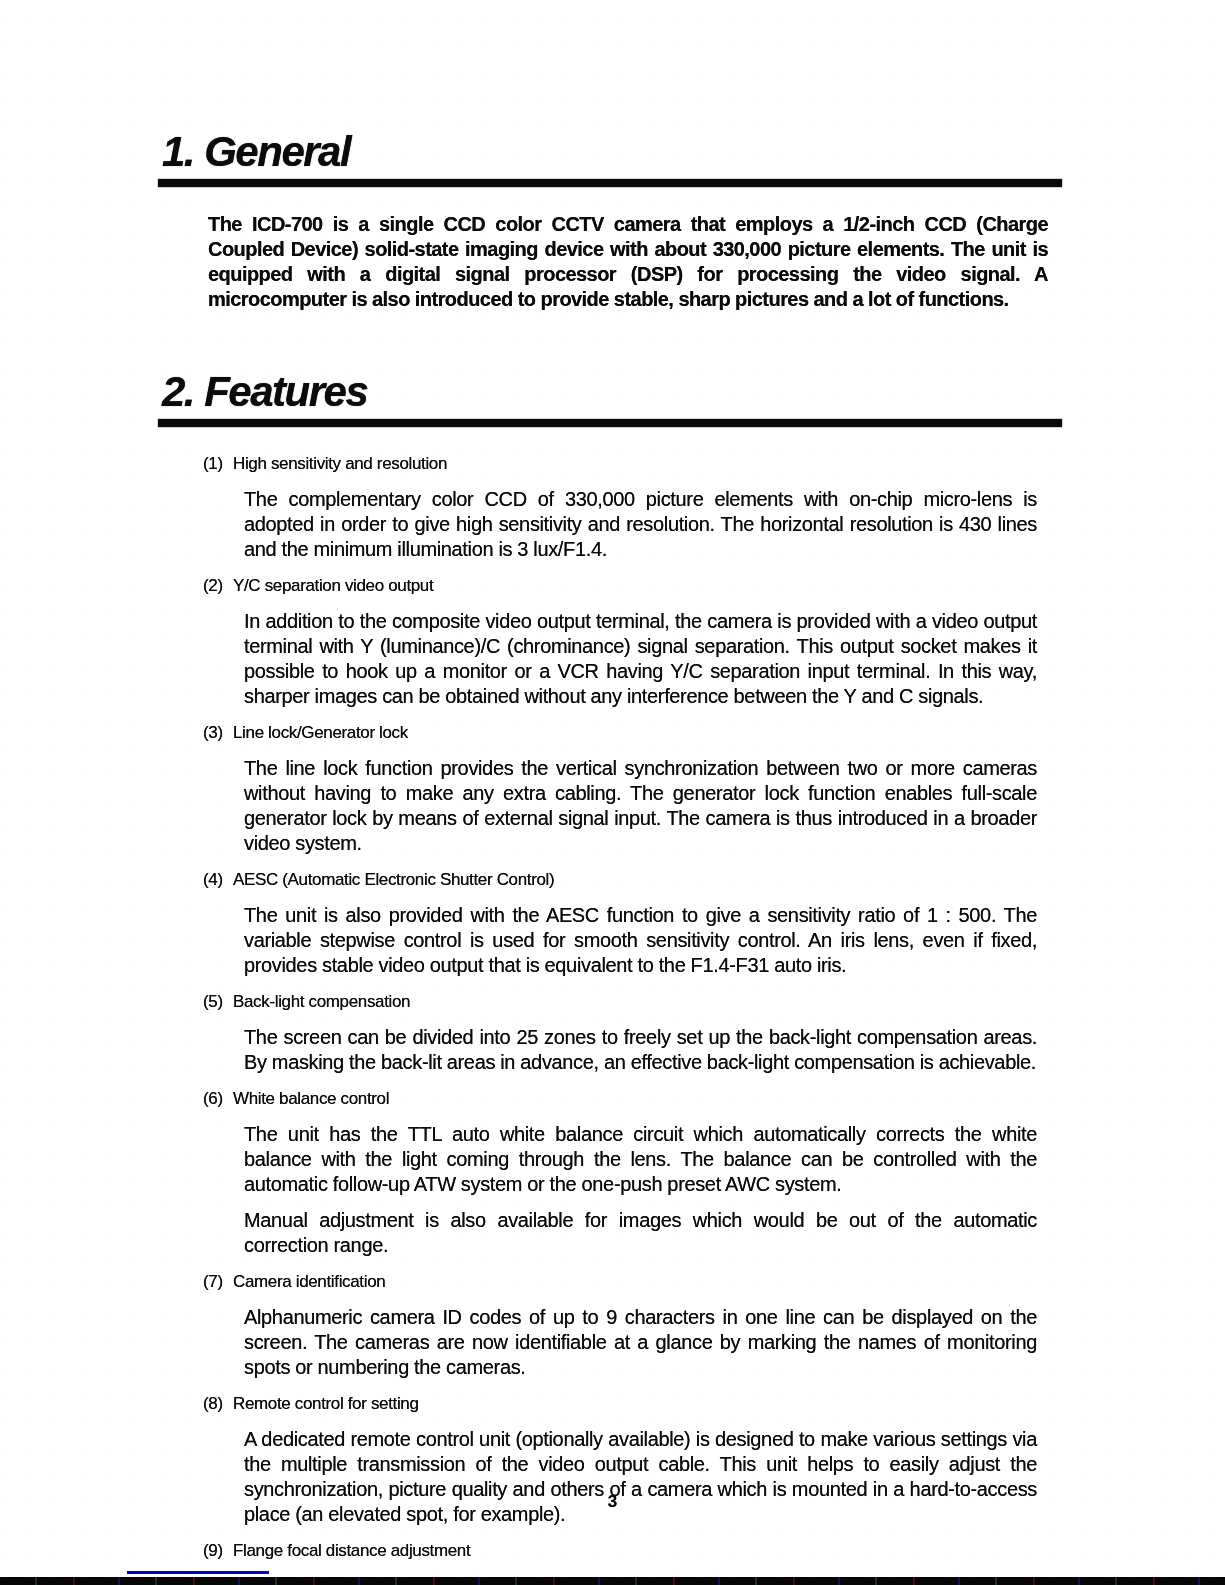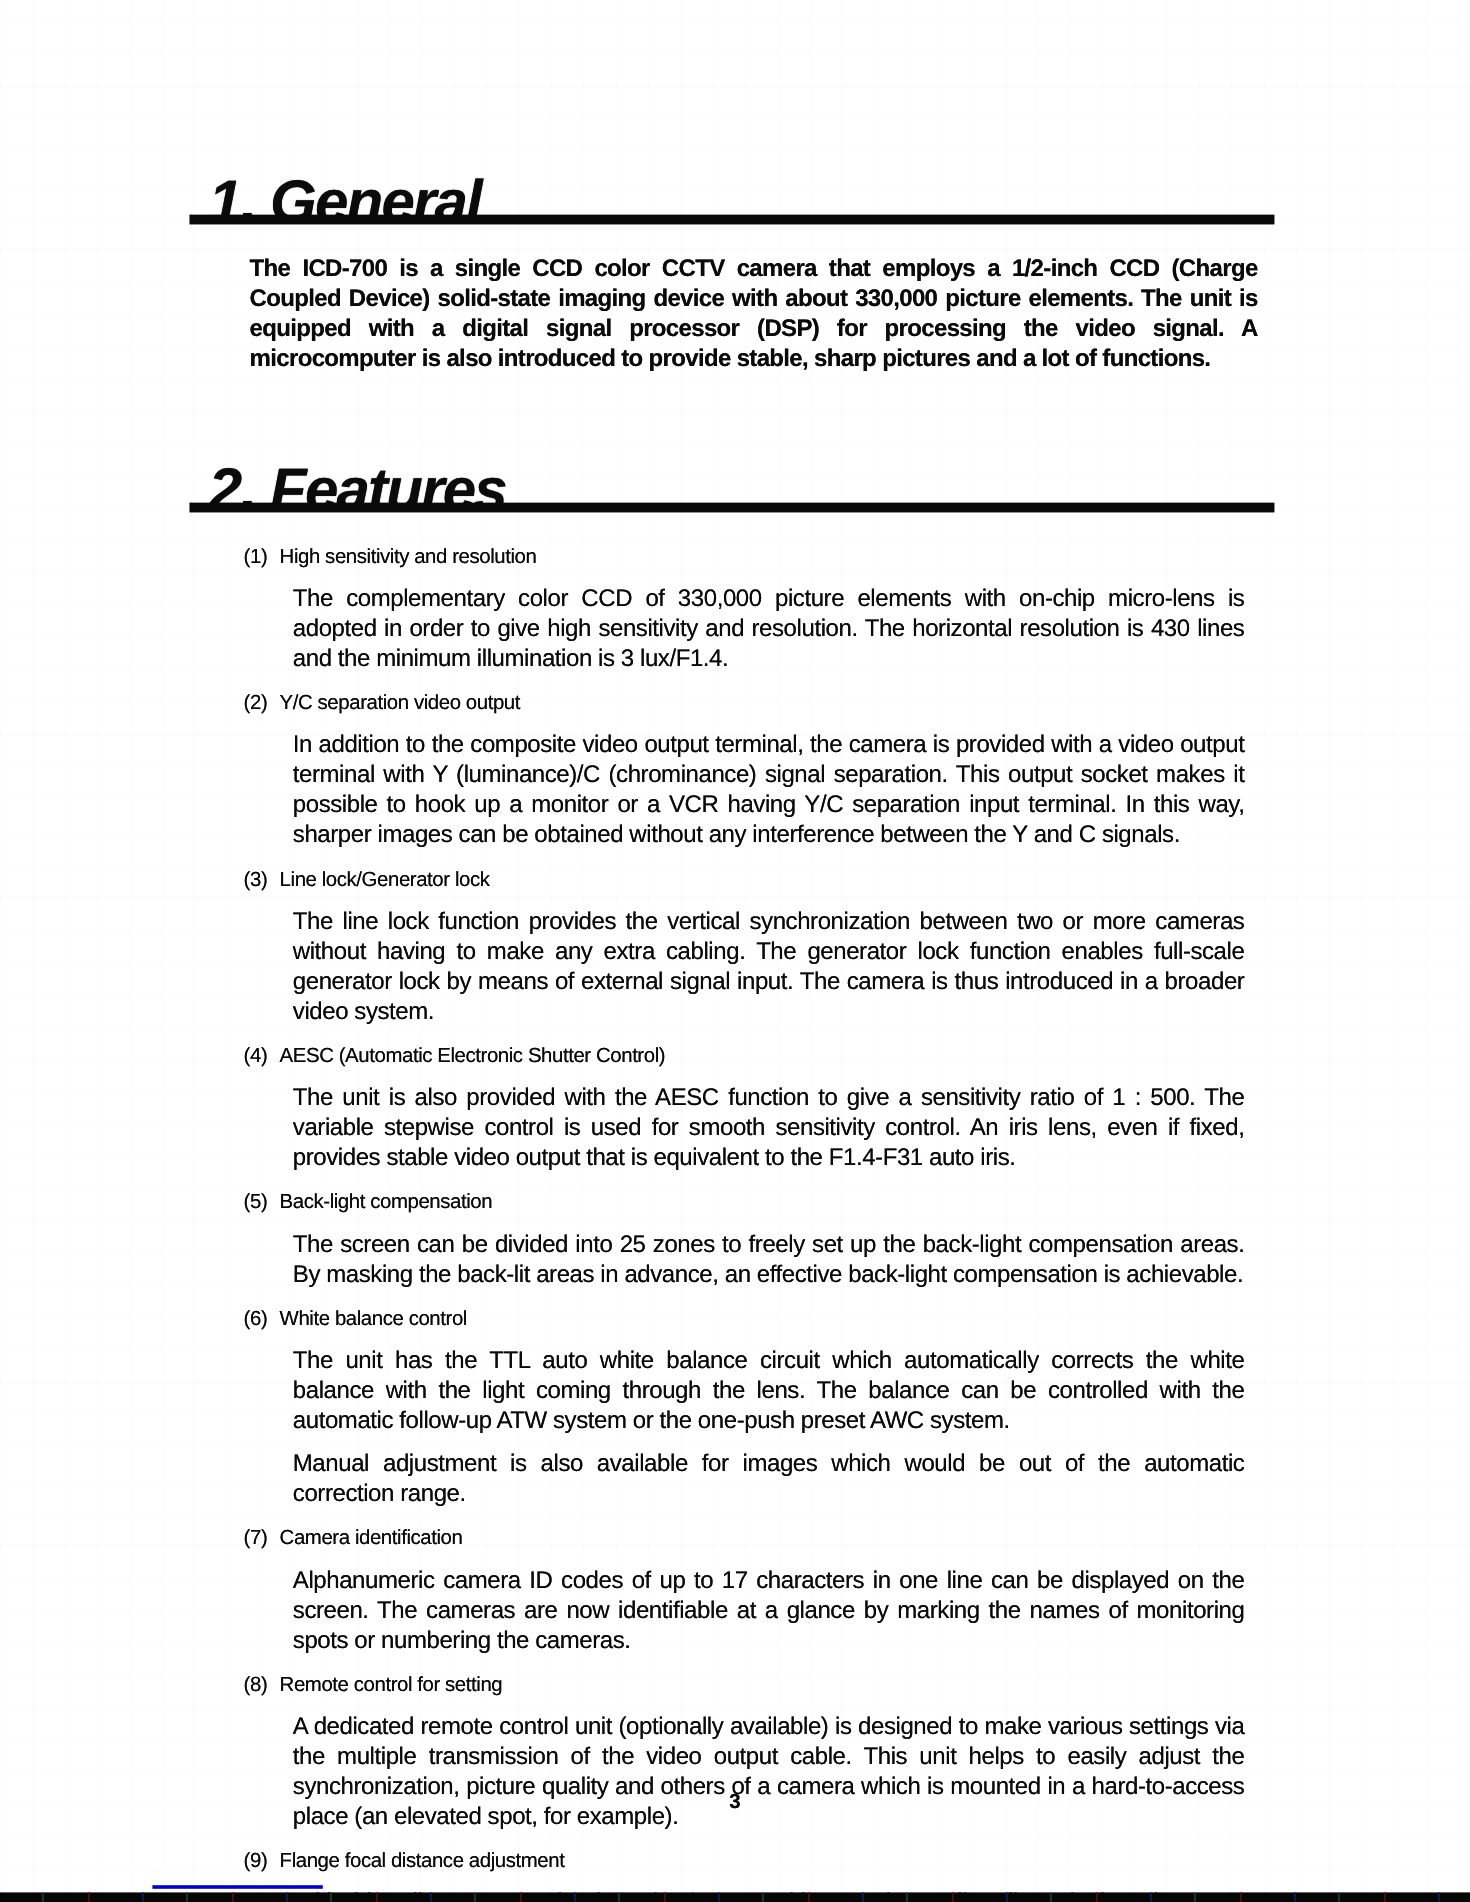--- a/index.html
+++ b/index.html
@@ -14,26 +14,26 @@
   
   .page {
     position: absolute; inset: 0;
     background-image:
       repeating-linear-gradient(0deg, rgba(0,0,0,0.013) 0 1px, transparent 1px 27px),
       repeating-linear-gradient(90deg, rgba(0,0,0,0.011) 0 1px, transparent 1px 27px);
   }
   .h1 {
     position: absolute; left: 162px;
     font-style: italic; font-weight: 700;
-    font-size: 50px; line-height: 1;
+    font-size: 42px; line-height: 1;
     letter-spacing: -1.5px;
     color: #0b0b0b;
     text-shadow: 0 0 0.8px rgba(0,0,0,0.85);
     white-space: nowrap;
-    margin: 12px;
+    margin: 0;
   }
   #h1-general { top: 131px; }
   #h1-features { top: 371px; }
   .rule {
     position: absolute; left: 158px; width: 904px; height: 8px;
     background: #0a0a0a;
     box-shadow: 0 0 1px #000;
   }
   #rule-general { top: 179px; }
   #rule-features { top: 419px; }
@@ -125,21 +125,21 @@
       </div>
       <div class="feature">
         <span class="fnum">(6)</span>
         <div class="ftitle">White balance control</div>
         <p class="bodytext">The unit has the TTL auto white balance circuit which automatically corrects the white balance with the light coming through the lens. The balance can be controlled with the automatic follow-up ATW system or the one-push preset AWC system.</p>
         <p class="bodytext">Manual adjustment is also available for images which would be out of the automatic correction range.</p>
       </div>
       <div class="feature">
         <span class="fnum">(7)</span>
         <div class="ftitle">Camera identification</div>
-        <p class="bodytext">Alphanumeric camera ID codes of up to 17 characters in one line can be displayed on the screen. The cameras are now identifiable at a glance by marking the names of monitoring spots or numbering the cameras.</p>
+        <p class="bodytext">Alphanumeric camera ID codes of up to 9 characters in one line can be displayed on the screen. The cameras are now identifiable at a glance by marking the names of monitoring spots or numbering the cameras.</p>
       </div>
       <div class="feature">
         <span class="fnum">(8)</span>
         <div class="ftitle">Remote control for setting</div>
         <p class="bodytext">A dedicated remote control unit (optionally available) is designed to make various settings via the multiple transmission of the video output cable. This unit helps to easily adjust the synchronization, picture quality and others of a camera which is mounted in a hard-to-access place (an elevated spot, for example).</p>
       </div>
       <div class="feature">
         <span class="fnum">(9)</span>
         <div class="ftitle">Flange focal distance adjustment</div>
         <p class="bodytext">With this adjustment mechanism, the focus tracking can be easily adjusted when the zoom lens is used.</p>

